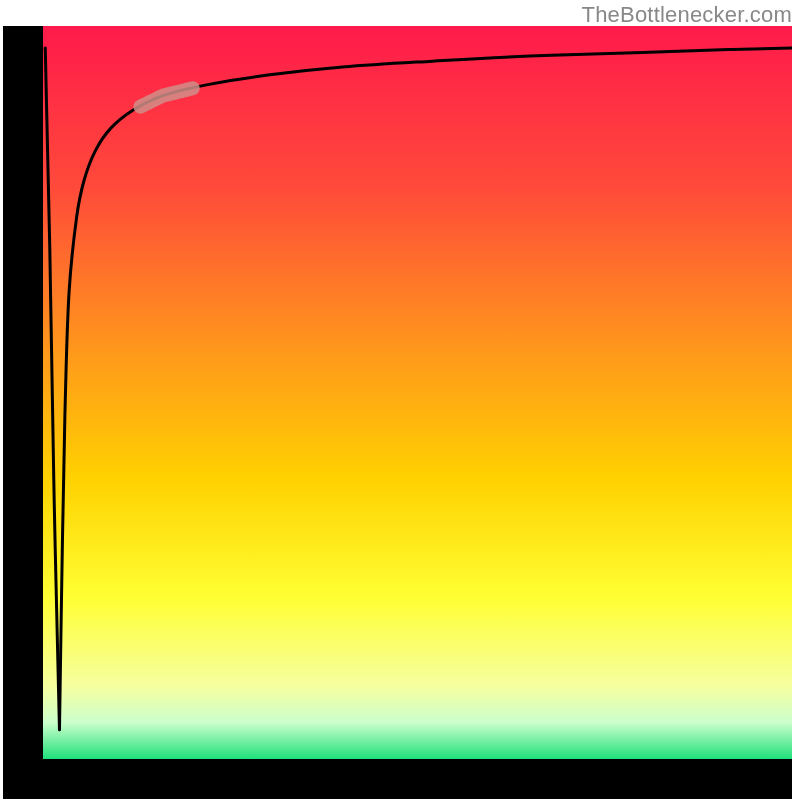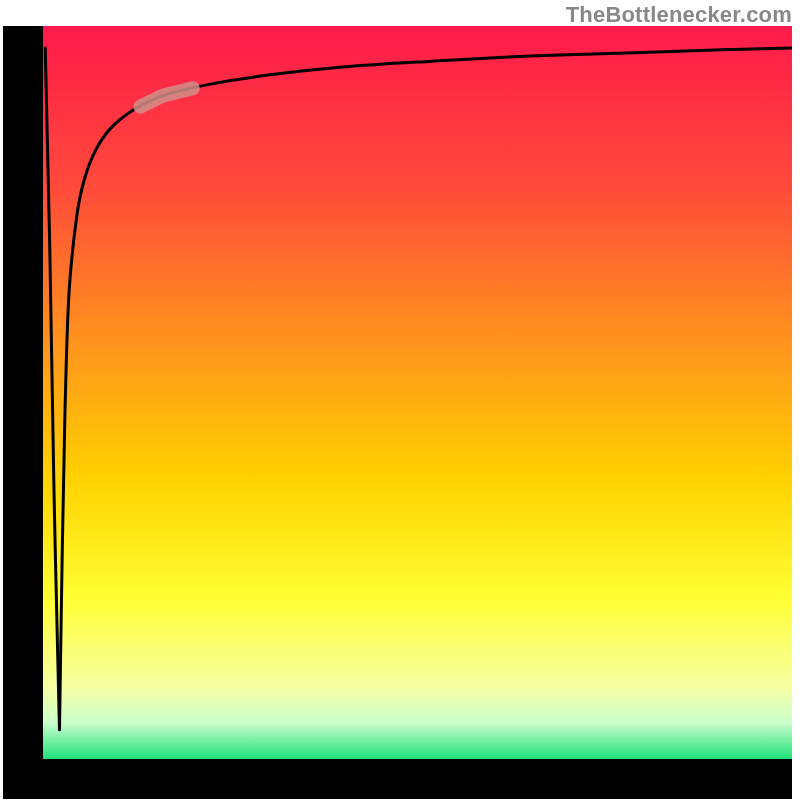--- a/index.html
+++ b/index.html
@@ -15,21 +15,21 @@
     position: relative;
     width: 800px;
     height: 800px;
   }
   .watermark {
     position: absolute;
     top: 2px;
     right: 8px;
     font-size: 22px;
     color: #888888;
-    font-weight: 700;
+    font-weight: 400;
     letter-spacing: 0.2px;
     z-index: 20;
   }
   svg.chart {
     position: absolute;
     top: 0;
     left: 0;
     width: 800px;
     height: 800px;
     display: block;

